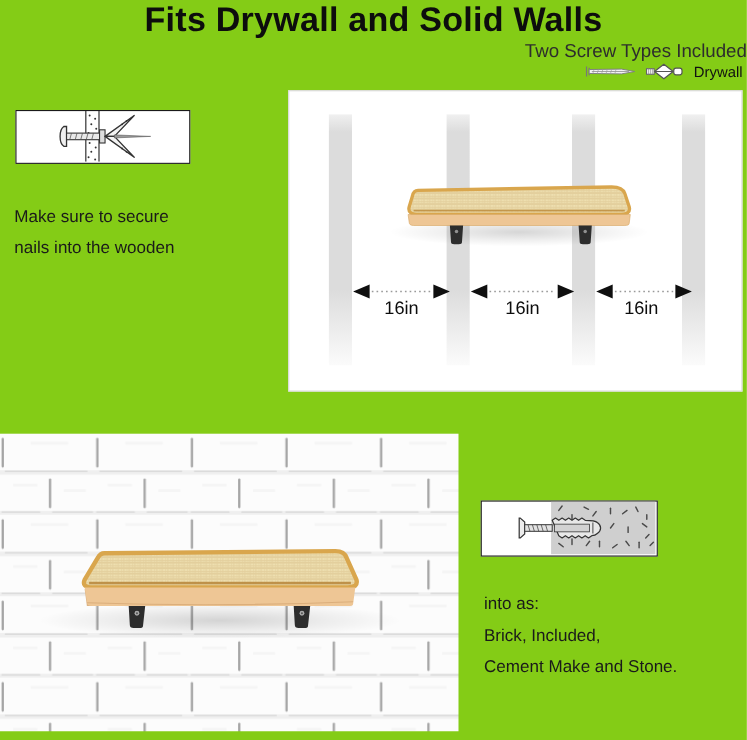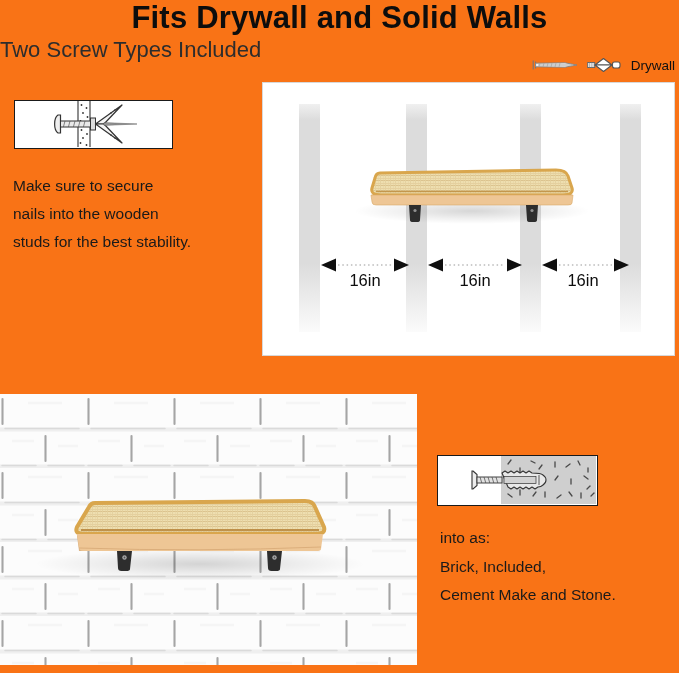--- a/index.html
+++ b/index.html
@@ -2,37 +2,37 @@
 <html style="--stud: #dcdcdc; --rattan: #eedfb0; --rattan-line: #d9bf8a; --rattan-border: #d9a64d; --wood: #eec695; --bracket: #2d2d2d; --text: #1a1a1a; --box-border: #1a1a1a; --diagram-border: #d8d8d8; --concrete: #cfcfcf;"><head>
 <meta charset="utf-8">
 <style>
   :root{
     --stud:#dcdcdc; --rattan:#eedfb0; --rattan-line:#d9bf8a; --rattan-border:#d9a64d;
     --wood:#eec695; --bracket:#2d2d2d; --text:#1a1a1a; --box-border:#1a1a1a;
     --diagram-border:#d8d8d8; --concrete:#cfcfcf;
   }
   *{margin:0;padding:0;box-sizing:border-box;}
   body{background:#fff;font-family:"Liberation Sans",sans-serif;}
-  .canvas{position:relative;width:679px;height:673px;background:#f97316;overflow:hidden;}
+  .canvas{position:relative;width:679px;height:673px;background:#84cc16;overflow:hidden;}
   .title{position:absolute;top:-2px;left:0;right:0;text-align:center;font-size:31px;font-weight:700;
          color:#0d0d0d;letter-spacing:.2px;line-height:40px;}
-  .subtitle{position:absolute;top:37px;left:0;right:0;text-align:left;font-size:22px;color:#2d2d2d;}
+  .subtitle{position:absolute;top:37px;left:0;right:0;text-align:right;font-size:17px;color:#2d2d2d;}
   .legend{position:absolute;display:flex;align-items:center;}
   .legend-drywall{top:57px;right:4px;gap:9px;}
   .legend-drywall .legend-label{font-size:13.5px;color:#111;}
   .legend-solid{top:366px;left:2px;gap:11px;}
   .legend-solid .legend-label{font-size:15.5px;color:var(--text);}
   .stud-box{position:absolute;left:262px;top:82px;width:413px;height:274px;
             border:1px solid var(--diagram-border);background:#fff;}
   .stud-box svg{position:absolute;left:0;top:0;}
   .dim{position:absolute;top:188px;transform:translateX(-50%);font-size:16.5px;font-weight:500;color:#0d0d0d;}
   .anchor-box{position:absolute;left:14px;top:100px;width:159px;height:49px;border:1.6px solid var(--box-border);background:#fff;}
   .plug-box{position:absolute;left:437px;top:455px;width:161px;height:51px;border:1.6px solid var(--box-border);background:#fff;}
   .anchor-box svg,.plug-box svg{display:block;}
-  .note{position:absolute;color:var(--text);font-size:15.5px;}
+  .note{position:absolute;color:var(--text);font-size:15.5px;margin-top:12px;}
   .note-left{left:13px;top:172px;line-height:28px;}
   .note-right{left:440px;top:524px;line-height:28.5px;}
   .photo{position:absolute;left:0;top:394px;}
 </style>
 </head>
 <body>
 
 <div class="canvas">
 
   <svg width="0" height="0" style="position:absolute">
@@ -162,21 +162,20 @@
         <circle cx="96" cy="34" r="0.8" fill="#333"></circle>
           <circle cx="100" cy="37" r="0.8" fill="#333"></circle>
         <polygon points="89,21.6 122,23 89,24.4" fill="#9a9a9a" stroke="#555" stroke-width="0.5"></polygon>
       </g>
     </svg>
   </div>
 
   <div class="note note-left">
     <div>Make sure to secure</div>
     <div>nails into the wooden</div>
-    <div>studs for the best stability.</div>
   </div>
 
 
   <svg class="photo" width="417" height="271" viewBox="0 0 417 271">
     <rect width="417" height="271" fill="url(#brick)"></rect>
     <ellipse cx="200" cy="170" rx="165" ry="16" fill="url(#shadowGrad)"></ellipse>
     <g>
       <path d="M89 113 L77 142 L79 157 L87 157 Z" fill="#dcb485"></path>
       <path d="M95 109 L305 107 Q313 107 315 113 L324 133 Q326 140 316 140 L84 140 Q74 140 77 133 L89 113 Q91 109 95 109 Z" fill="url(#weave)" style="stroke:var(--rattan-border,#d9a64d)" stroke-width="4" stroke-linejoin="round"></path>
       <path d="M81 136 H319" stroke="#b8863b" stroke-width="2.2" opacity="0.85"></path>

